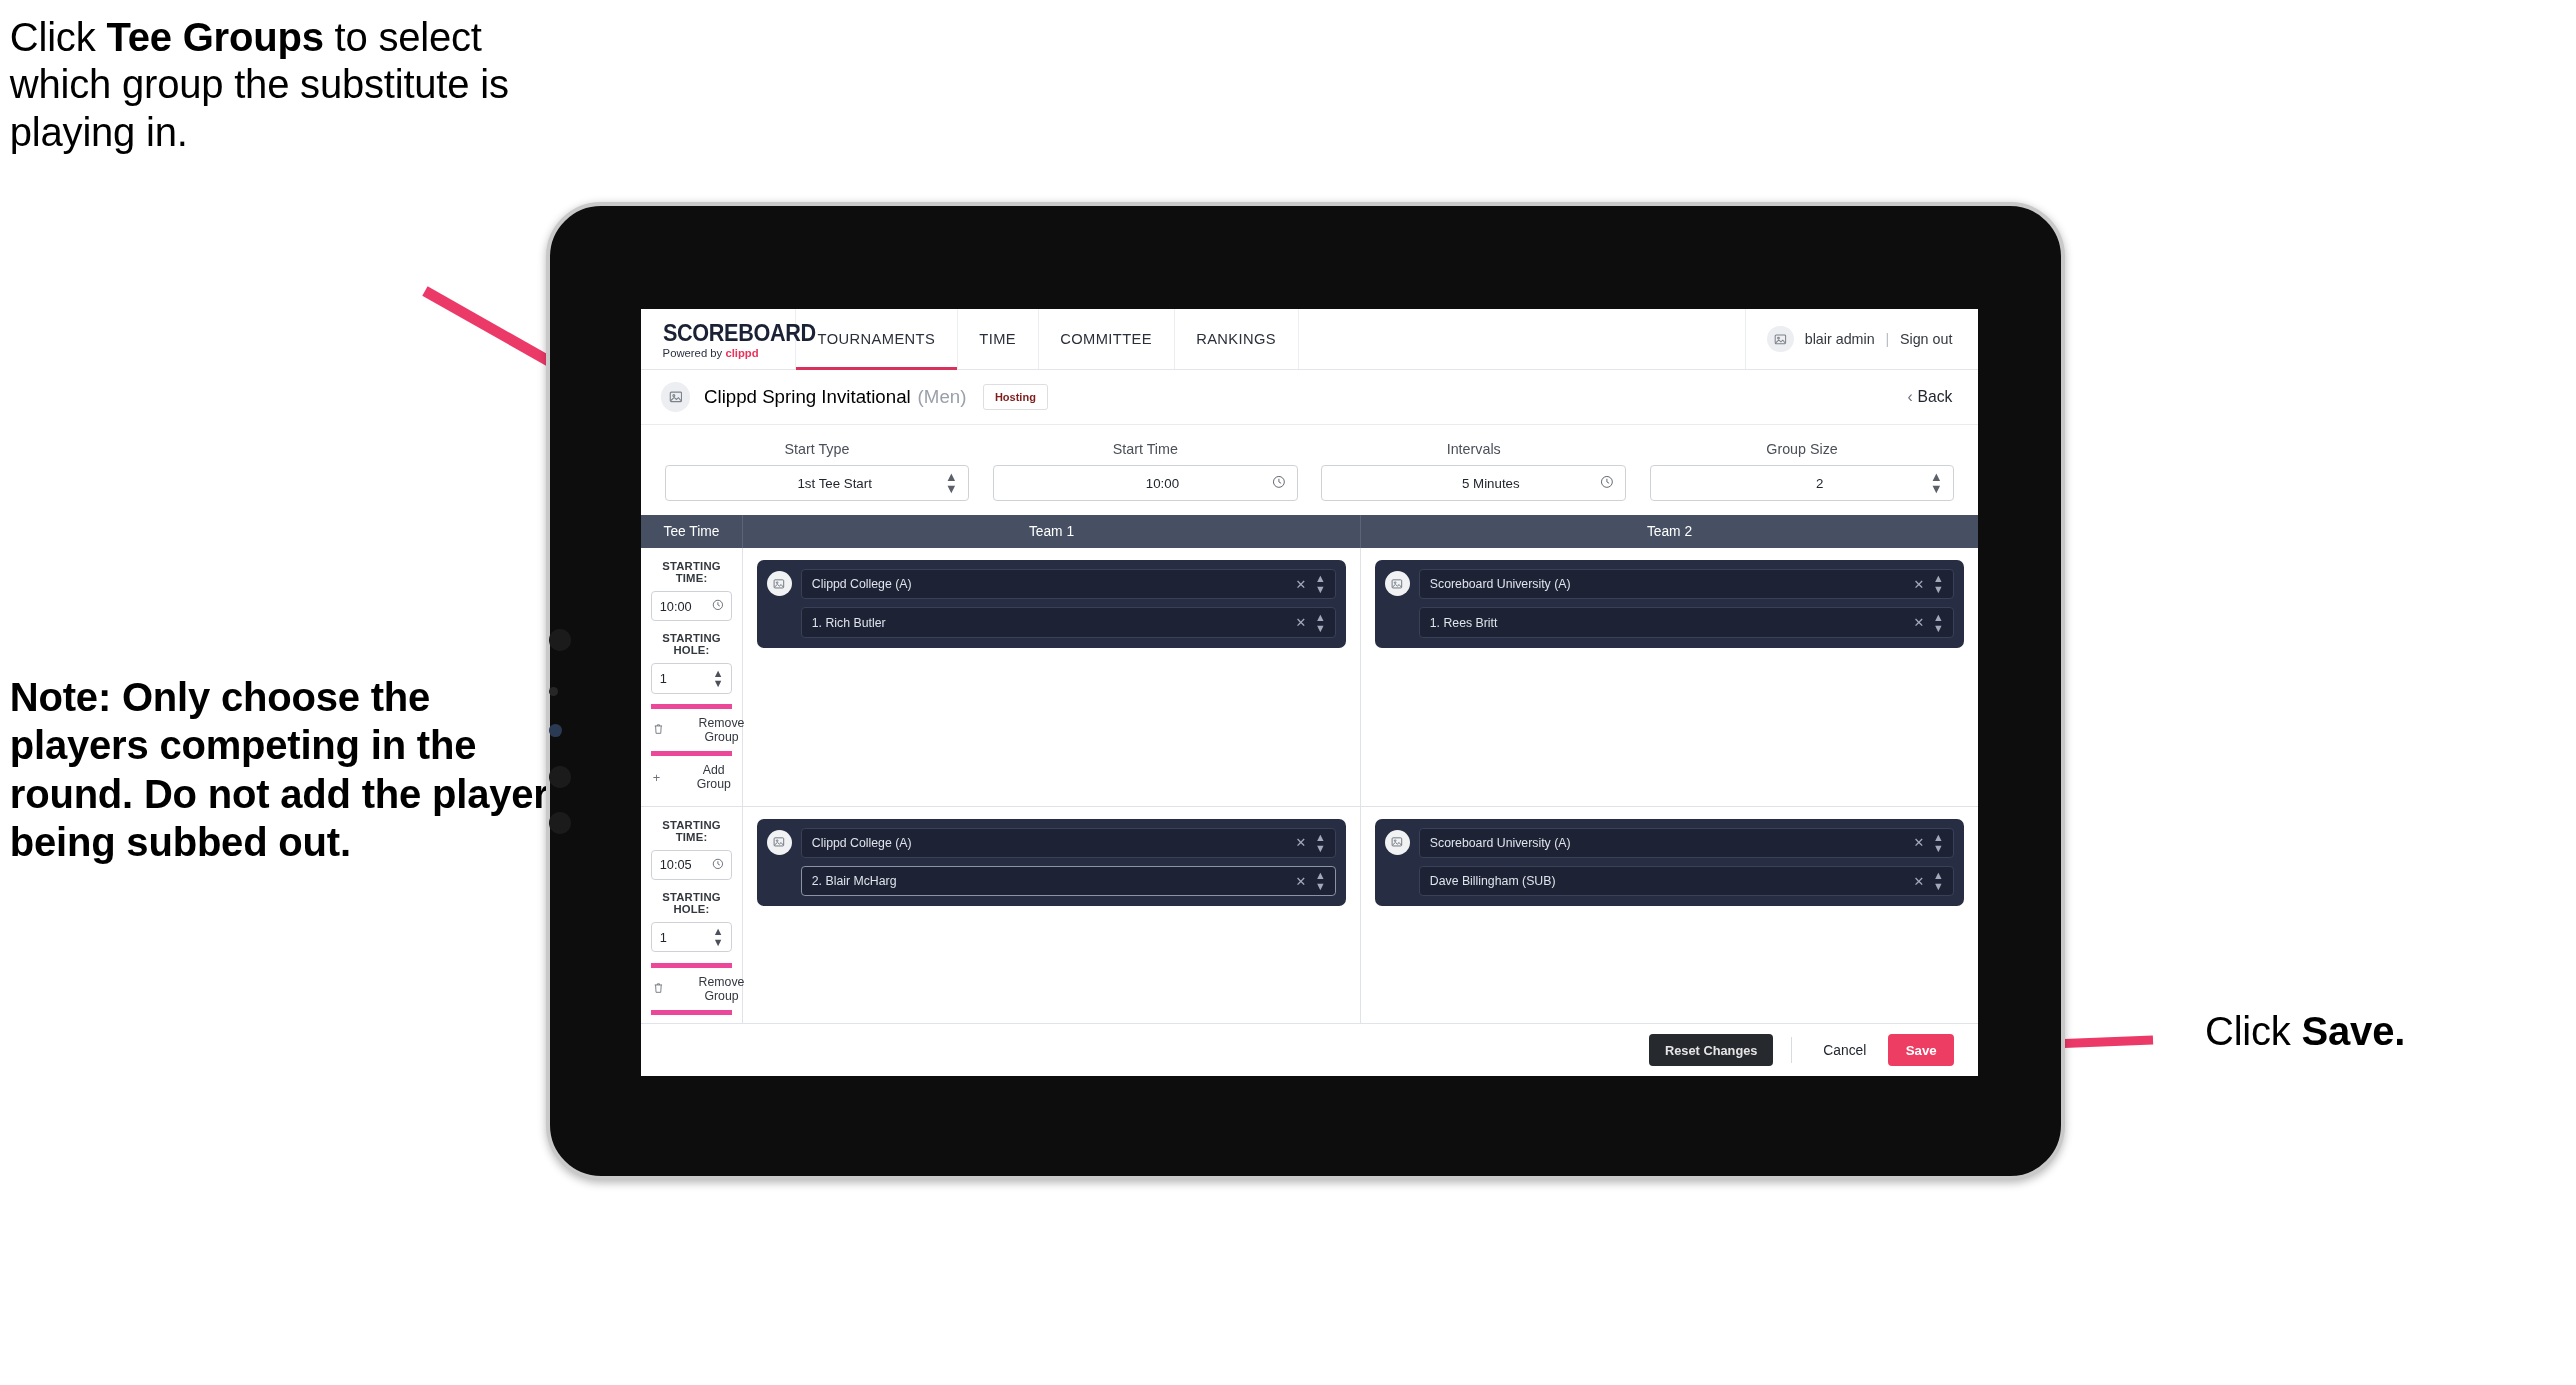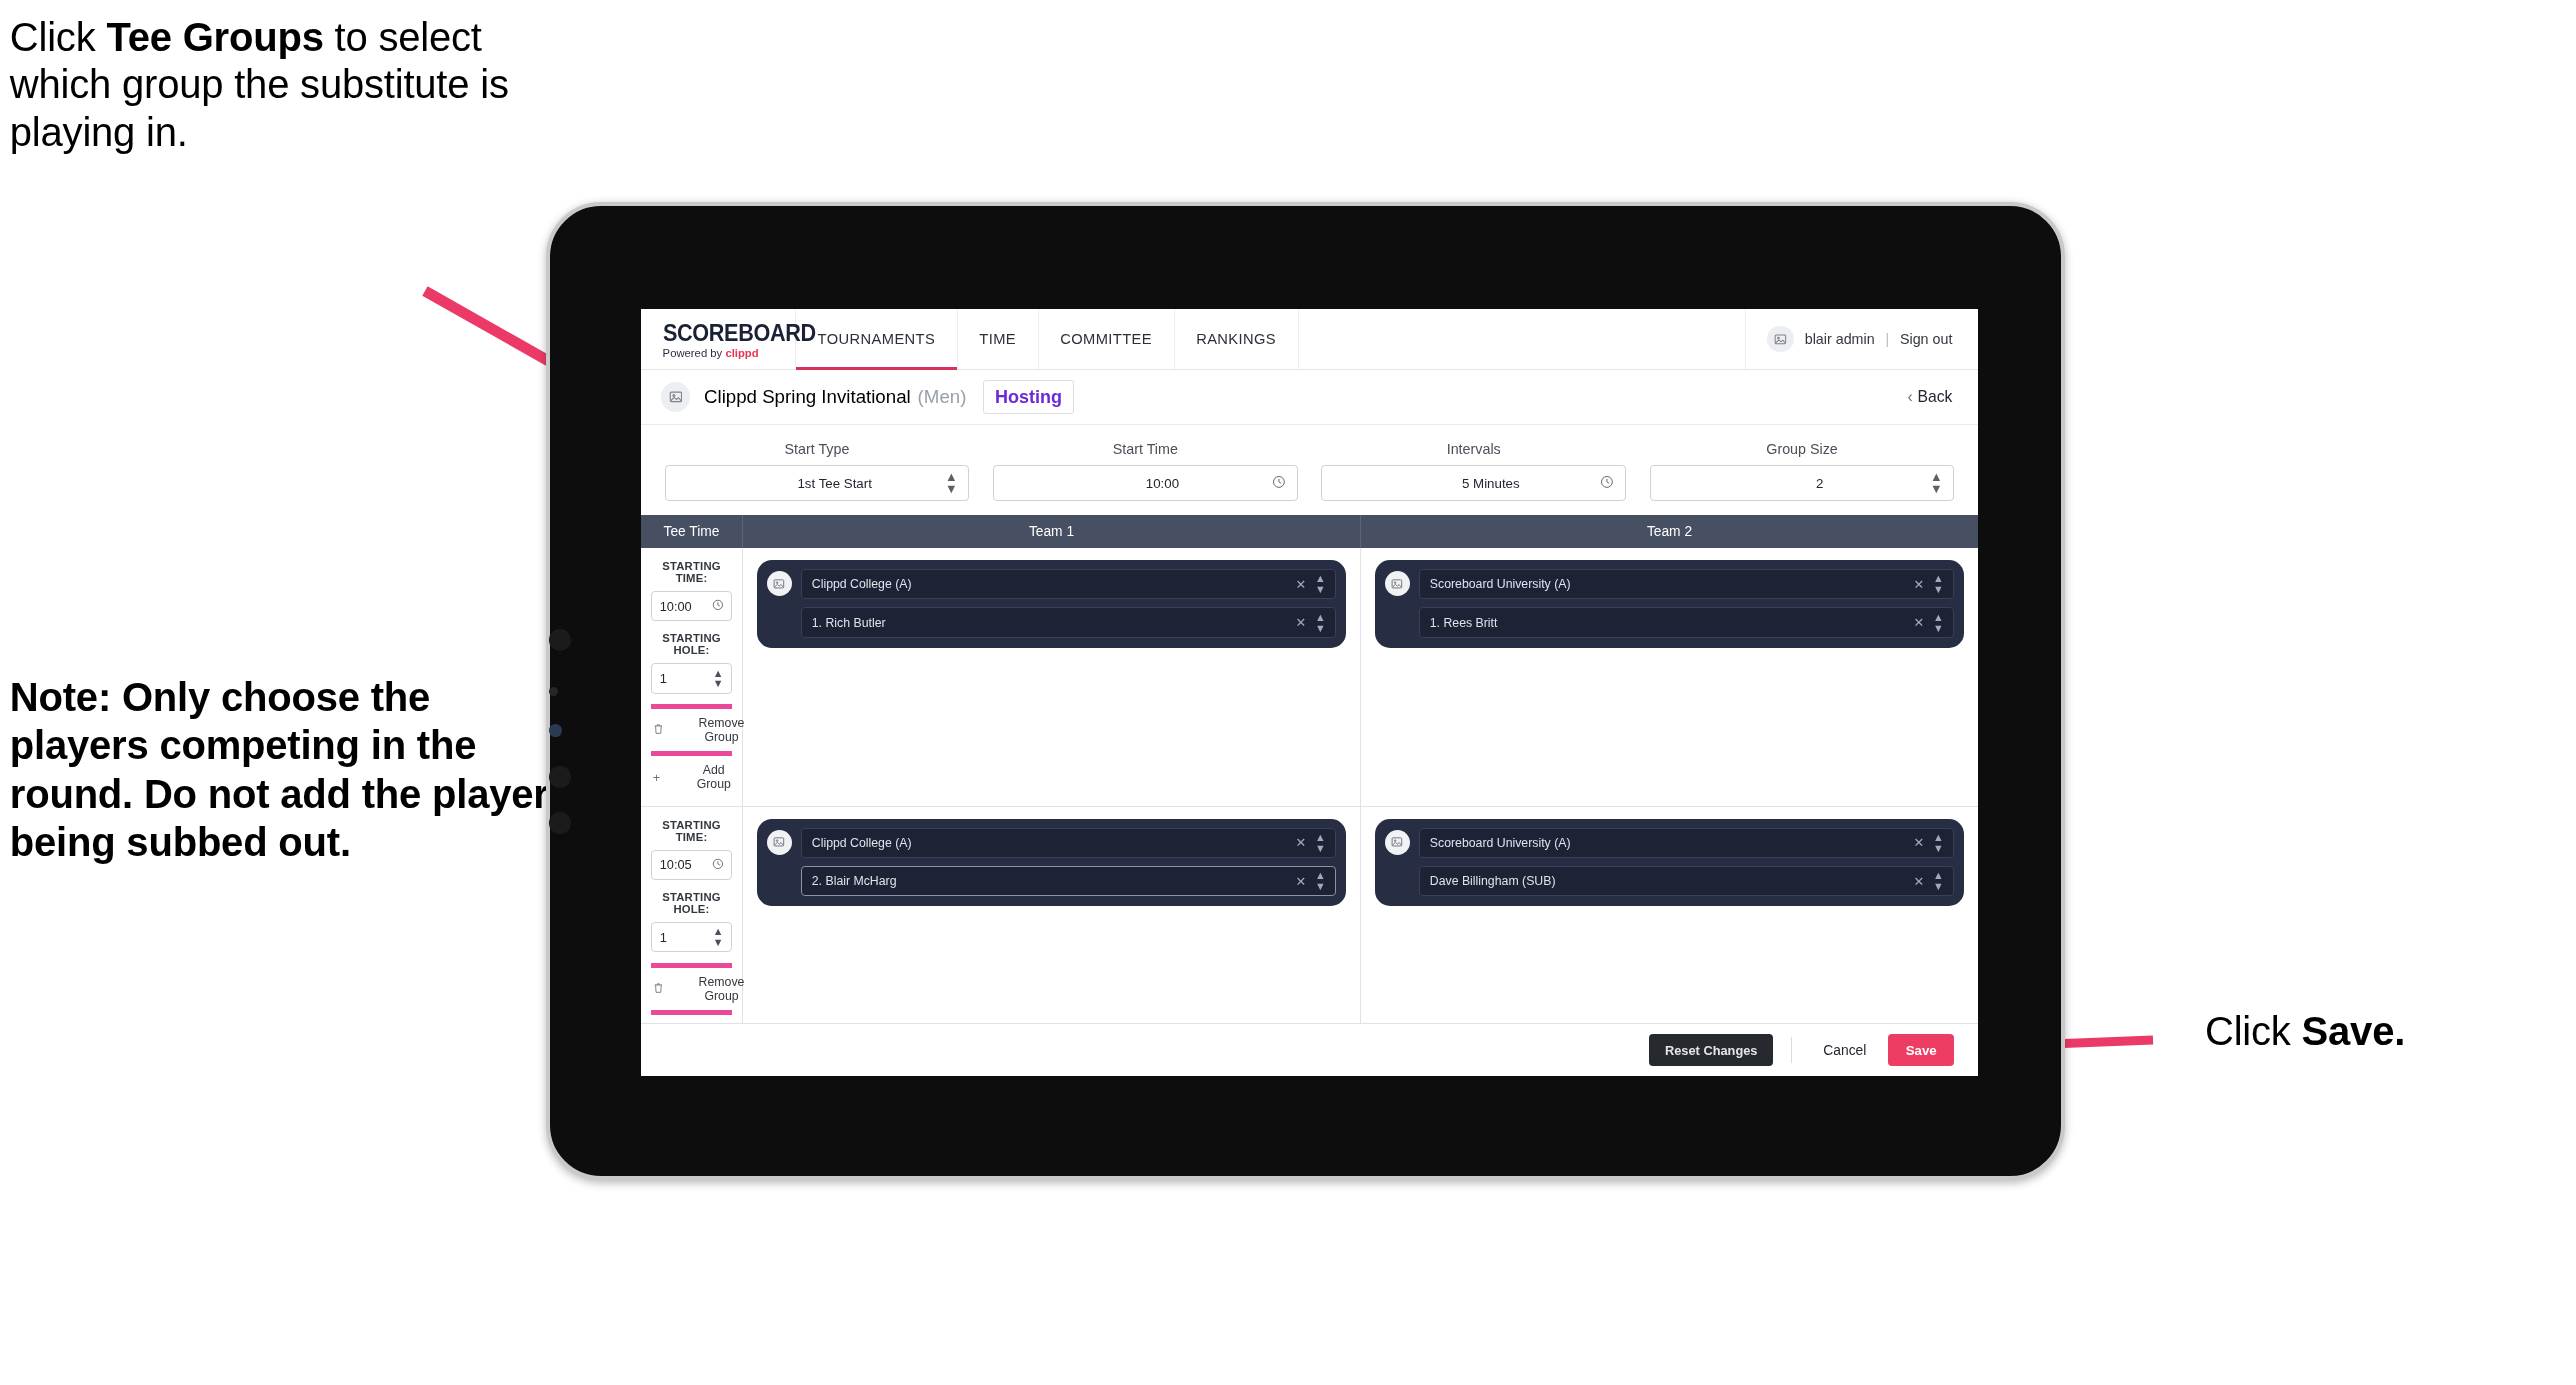--- a/index.html
+++ b/index.html
@@ -108,21 +108,21 @@
   }
   .tbar-ico {
     width: 29.5px; height: 29.5px; border-radius: 50%;
     background: #eceef1; display: flex; align-items: center; justify-content: center;
     color: #7d838c; font-size: 11.8px; margin-right: 13.8px;
   }
   .tname { font-size: 18.7px; color: #000000; }
   .tgender { font-size: 18.7px; color: #9aa0ab; margin-left: 6.9px; }
   .badge {
     margin-left: 16.7px; border: 1px solid #dcdee2; border-radius: 2.9px;
-    padding: 5.9px 10.8px; font-size: 18px; font-weight: 700; color: #6d28d9;
+    padding: 5.9px 10.8px; font-size: 11px; font-weight: 700; color: #7f1d1d;
   }
   .back { margin-left: auto; font-size: 15.7px; color: #22262f; cursor: pointer; }
   .back .chev { color: #6d727b; margin-right: 4.9px; }
 
   
   .settings {
     display: flex; gap: 23.6px; padding: 15.7px 23.6px 13.8px 23.6px;
     flex: 0 0 auto;
     text-align: center;
   }
@@ -165,21 +165,21 @@
     font-size: 12.3px; color: #33383f; padding: 6.9px 0 6.9px 2px; cursor: pointer;
     justify-content: flex-start;
   }
   .grp-act.top { border-top: 5px solid #ec4899; gap: 35px; }
   .grp-act .gi { color: #6d727b; font-size: 12.8px; }
 
   .team-col { flex: 1; padding: 11.8px 13.8px; border-right: 1px solid #dfe2e6; }
   .team-col:last-child { border-right: none; }
 
   .card {
-    background: #272d42; border-radius: 15px;
+    background: #272d42; border-radius: 7px;
     padding: 8.8px 9.8px 9.8px 9.8px; display: flex; gap: 8.8px; align-items: flex-start;
   }
   .card-ico {
     width: 25.6px; height: 25.6px; border-radius: 50%; background: #f1f2f4;
     display: flex; align-items: center; justify-content: center;
     color: #6f757e; font-size: 10.8px; flex: 0 0 auto; margin-top: 2px;
   }
   .card-rows { flex: 1; display: flex; flex-direction: column; gap: 7.9px; }
   .pill {
     background: #1d2234; border: 1px solid #3a4058; border-radius: 3.9px;

